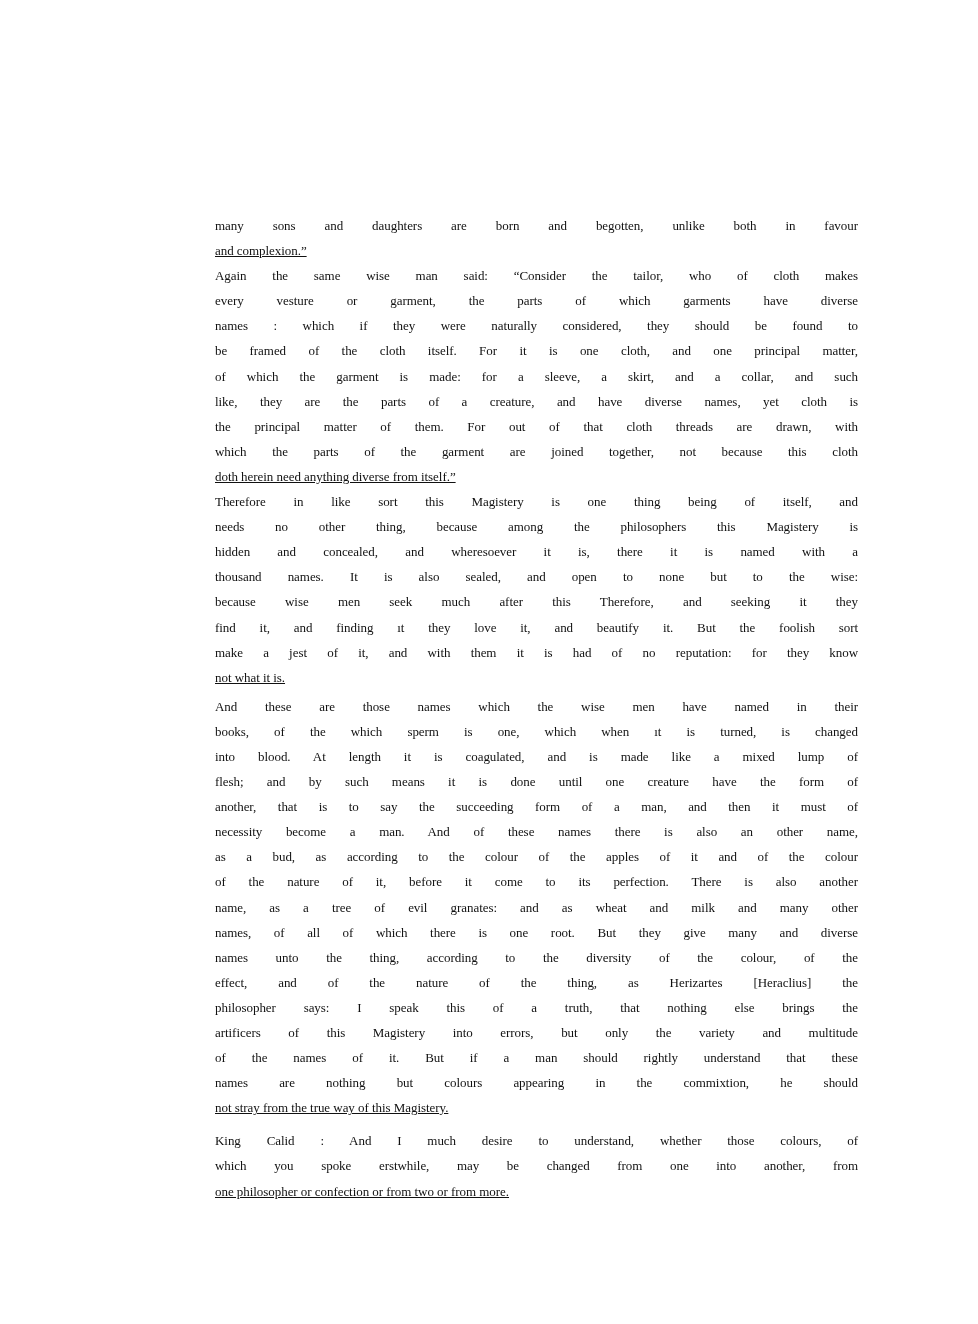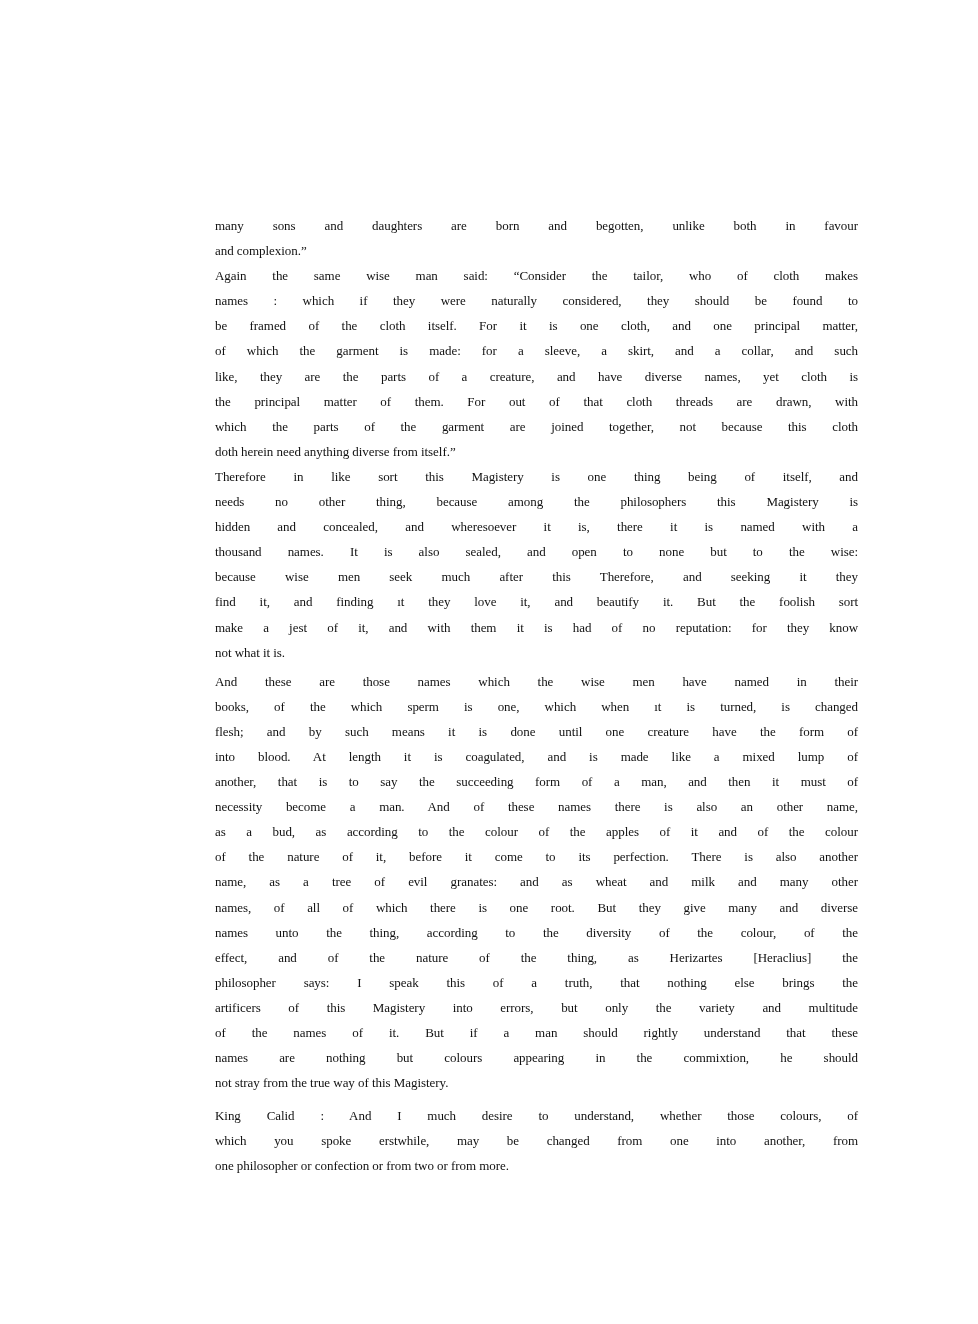--- a/index.html
+++ b/index.html
@@ -33,34 +33,36 @@
     .para.gap-medium { margin-top: 4px; }
     .para.gap-large { margin-top: 8px; }
     .line {
       display: block;
       text-align: justify;
       text-align-last: justify;
       white-space: nowrap;
     }
     .line.last {
       text-align-last: left;
+      text-decoration: underline;
     }
   </style>
 </head>
 <body>
 
 <div class="page">
 
   <p class="para gap-small">
     <span class="line" style="white-space: normal;">many sons and daughters are born and begotten, unlike both in favour</span>
     <span class="line last">and complexion.”</span>
   </p>
 
   <p class="para gap-small">
     <span class="line" style="white-space: normal;">Again the same wise man said: “Consider the tailor, who of cloth makes</span>
+    <span class="line" style="white-space: normal;">every vesture or garment, the parts of which garments have diverse</span>
     <span class="line" style="white-space: normal;">names : which if they were naturally considered, they should be found to</span>
     <span class="line" style="white-space: normal;">be framed of the cloth itself. For it is one cloth, and one principal matter,</span>
     <span class="line" style="white-space: normal;">of which the garment is made: for a sleeve, a skirt, and a collar, and such</span>
     <span class="line" style="white-space: normal;">like, they are the parts of a creature, and have diverse names, yet cloth is</span>
     <span class="line" style="white-space: normal;">the principal matter of them. For out of that cloth threads are drawn, with</span>
     <span class="line" style="white-space: normal;">which the parts of the garment are joined together, not because this cloth</span>
     <span class="line last">doth herein need anything diverse from itself.”</span>
   </p>
 
   <p class="para gap-small">
@@ -70,22 +72,22 @@
     <span class="line" style="white-space: normal;">thousand names. It is also sealed, and open to none but to the wise:</span>
     <span class="line" style="white-space: normal;">because wise men seek much after this Therefore, and seeking it they</span>
     <span class="line" style="white-space: normal;">find it, and finding ıt they love it, and beautify it. But the foolish sort</span>
     <span class="line" style="white-space: normal;">make a jest of it, and with them it is had of no reputation: for they know</span>
     <span class="line last">not what it is.</span>
   </p>
 
   <p class="para gap-medium">
     <span class="line" style="white-space: normal;">And these are those names which the wise men have named in their</span>
     <span class="line" style="white-space: normal;">books, of the which sperm is one, which when ıt is turned, is changed</span>
+    <span class="line" style="white-space: normal;">into blood. At length it is coagulated, and is made like a mixed lump of</span>
     <span class="line" style="white-space: normal;">flesh; and by such means it is done until one creature have the form of</span>
-    <span class="line" style="white-space: normal;">into blood. At length it is coagulated, and is made like a mixed lump of</span>
     <span class="line" style="white-space: normal;">another, that is to say the succeeding form of a man, and then it must of</span>
     <span class="line" style="white-space: normal;">necessity become a man. And of these names there is also an other name,</span>
     <span class="line" style="white-space: normal;">as a bud, as according to the colour of the apples of it and of the colour</span>
     <span class="line" style="white-space: normal;">of the nature of it, before it come to its perfection. There is also another</span>
     <span class="line" style="white-space: normal;">name, as a tree of evil granates: and as wheat and milk and many other</span>
     <span class="line" style="white-space: normal;">names, of all of which there is one root. But they give many and diverse</span>
     <span class="line" style="white-space: normal;">names unto the thing, according to the diversity of the colour, of the</span>
     <span class="line" style="white-space: normal;">effect, and of the nature of the thing, as Herizartes [Heraclius] the</span>
     <span class="line" style="white-space: normal;">philosopher says: I speak this of a truth, that nothing else brings the</span>
     <span class="line" style="white-space: normal;">artificers of this Magistery into errors, but only the variety and multitude</span>

